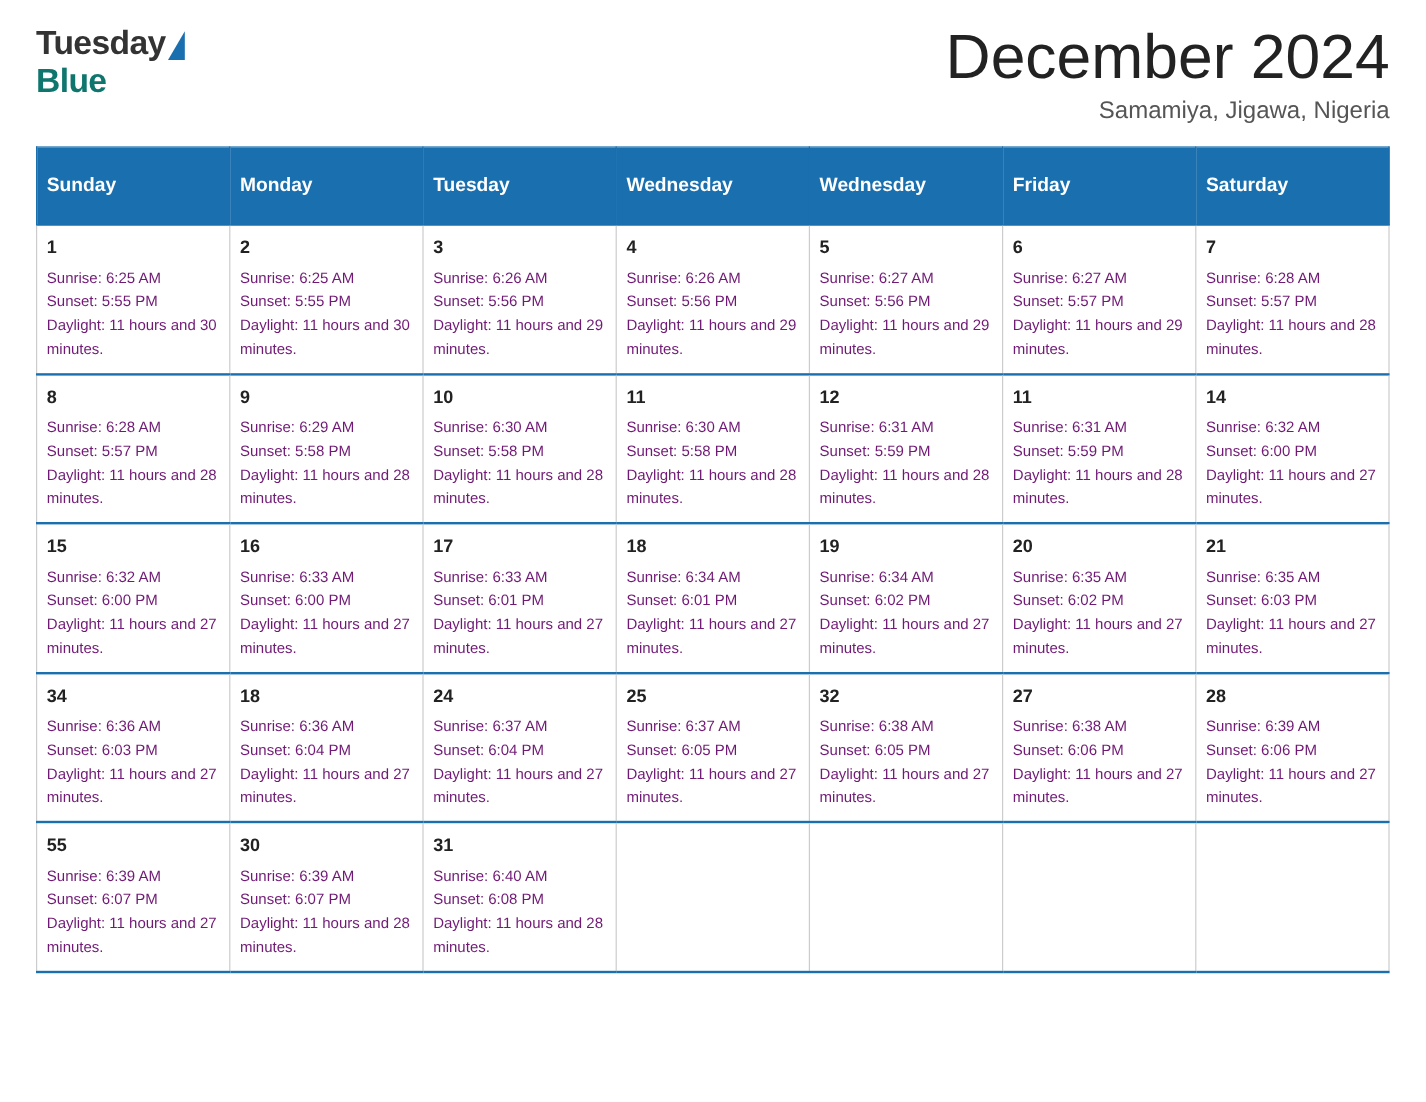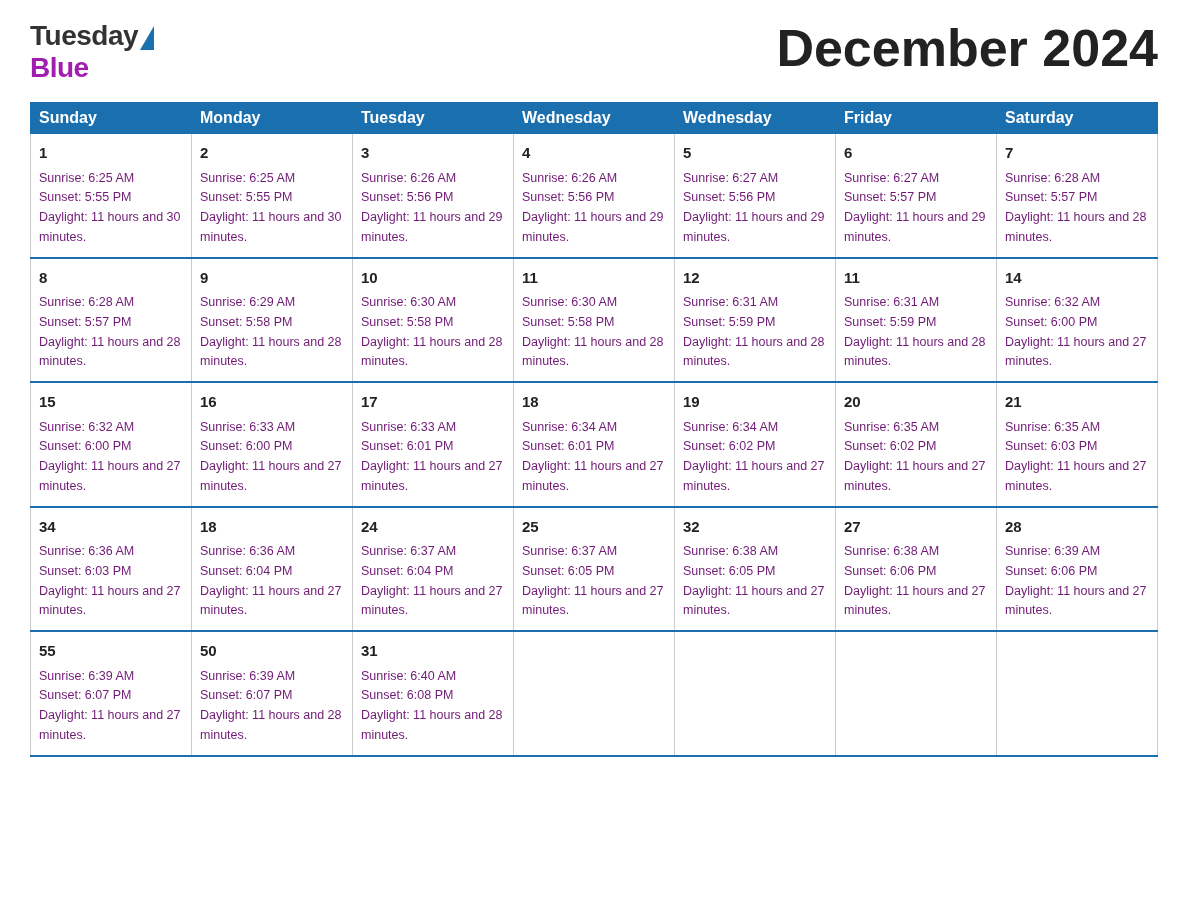--- a/index.html
+++ b/index.html
@@ -36,49 +36,49 @@
       height: 0;
       border-left: 14px solid transparent;
       border-right: 0px solid transparent;
       border-bottom: 24px solid #1a6faf;
       margin-left: 2px;
       margin-top: 4px;
     }
     .logo-blue {
       font-size: 28px;
       font-weight: bold;
-      color: #a21caf;
+      color: #0f766e;
       letter-spacing: -0.5px;
     }
     .title-block {
       text-align: right;
     }
     .month-title {
       font-size: 52px;
-      font-weight: bold;
+      font-weight: normal;
       color: #222;
       line-height: 1.1;
       margin-left: 14px;
     }
     .location {
       font-size: 20px;
       color: #555;
       margin-top: 4px;
     }
     table {
       width: 100%;
       border-collapse: collapse;
       table-layout: fixed;
     }
     th {
       background-color: #1a6faf;
       color: #fff;
       font-size: 16px;
       font-weight: bold;
-      padding: 6px 8px;
+      padding: 23px 8px;
       text-align: left;
       border: 1px solid #1a6faf;
     }
     td {
       vertical-align: top;
       padding: 8px 8px 10px 8px;
       border: 1px solid #ccc;
       font-size: 13px;
       color: #333;
       line-height: 1.5;
@@ -110,20 +110,21 @@
 <div class="header">
   <div class="logo">
     <div class="logo-top">
       <span class="logo-general">Tuesday</span>
       <div class="logo-triangle"></div>
     </div>
     <span class="logo-blue">Blue</span>
   </div>
   <div class="title-block">
     <div class="month-title">December 2024</div>
+    <div class="location">Samamiya, Jigawa, Nigeria</div>
   </div>
 </div>
 
 <table>
   <thead>
     <tr>
     <th>Sunday</th>
         <th>Monday</th>
         <th>Tuesday</th>
         <th>Wednesday</th>
@@ -164,21 +165,21 @@
         <td><span class="day-number">34</span><span class="day-info">Sunrise: 6:36 AM<br>Sunset: 6:03 PM<br>Daylight: 11 hours and 27 minutes.</span></td>
         <td><span class="day-number">18</span><span class="day-info">Sunrise: 6:36 AM<br>Sunset: 6:04 PM<br>Daylight: 11 hours and 27 minutes.</span></td>
         <td><span class="day-number">24</span><span class="day-info">Sunrise: 6:37 AM<br>Sunset: 6:04 PM<br>Daylight: 11 hours and 27 minutes.</span></td>
         <td><span class="day-number">25</span><span class="day-info">Sunrise: 6:37 AM<br>Sunset: 6:05 PM<br>Daylight: 11 hours and 27 minutes.</span></td>
         <td><span class="day-number">32</span><span class="day-info">Sunrise: 6:38 AM<br>Sunset: 6:05 PM<br>Daylight: 11 hours and 27 minutes.</span></td>
         <td><span class="day-number">27</span><span class="day-info">Sunrise: 6:38 AM<br>Sunset: 6:06 PM<br>Daylight: 11 hours and 27 minutes.</span></td>
         <td><span class="day-number">28</span><span class="day-info">Sunrise: 6:39 AM<br>Sunset: 6:06 PM<br>Daylight: 11 hours and 27 minutes.</span></td>
       </tr>
       <tr class="week-row">
         <td><span class="day-number">55</span><span class="day-info">Sunrise: 6:39 AM<br>Sunset: 6:07 PM<br>Daylight: 11 hours and 27 minutes.</span></td>
-        <td><span class="day-number">50</span><span class="day-info">Sunrise: 6:39 AM<br>Sunset: 6:07 PM<br>Daylight: 11 hours and 28 minutes.</span></td>
+        <td><span class="day-number">30</span><span class="day-info">Sunrise: 6:39 AM<br>Sunset: 6:07 PM<br>Daylight: 11 hours and 28 minutes.</span></td>
         <td><span class="day-number">31</span><span class="day-info">Sunrise: 6:40 AM<br>Sunset: 6:08 PM<br>Daylight: 11 hours and 28 minutes.</span></td>
         <td class="empty"></td>
         <td class="empty"></td>
         <td class="empty"></td>
         <td class="empty"></td>
       </tr>
     </tbody>
 </table>
 
 </body></html>

